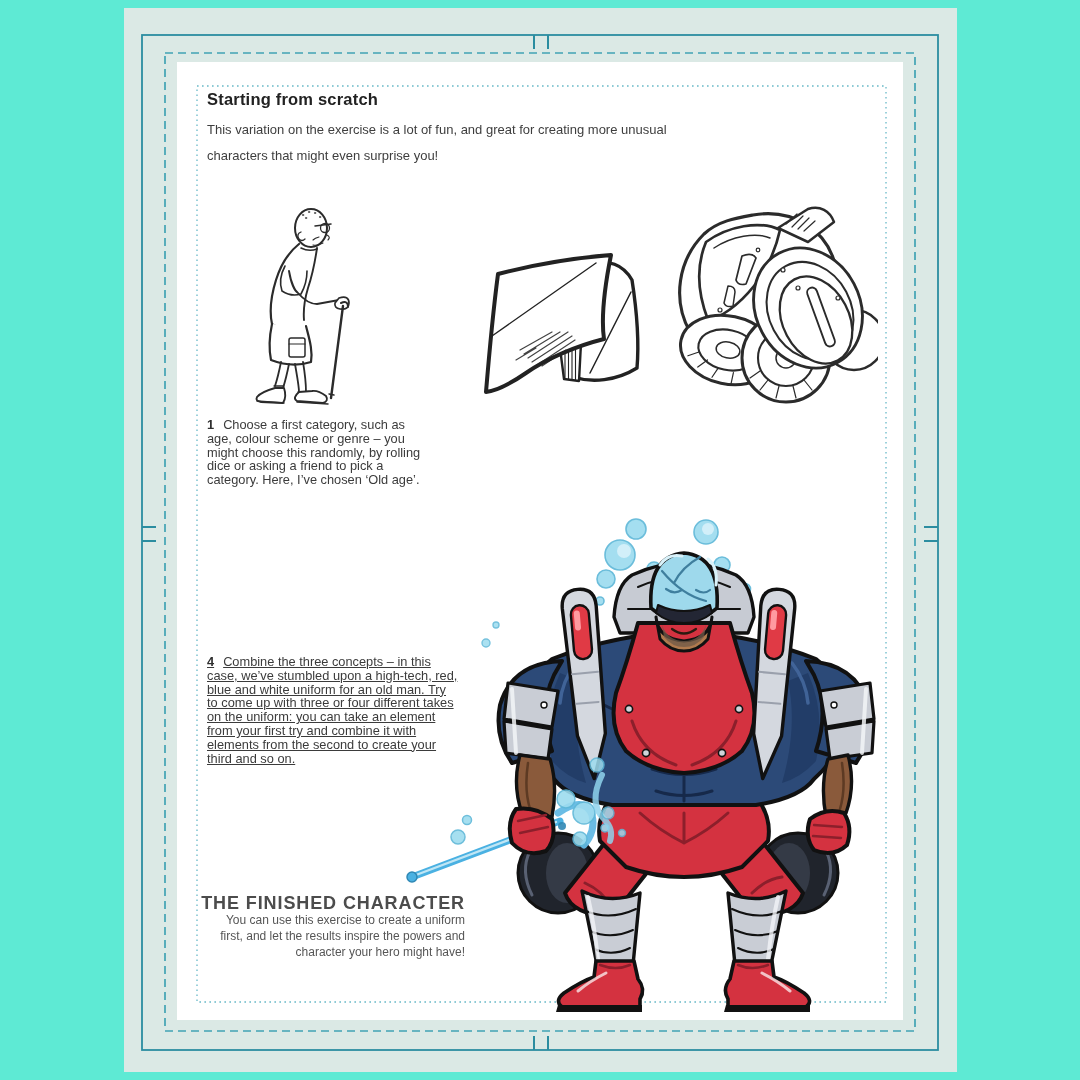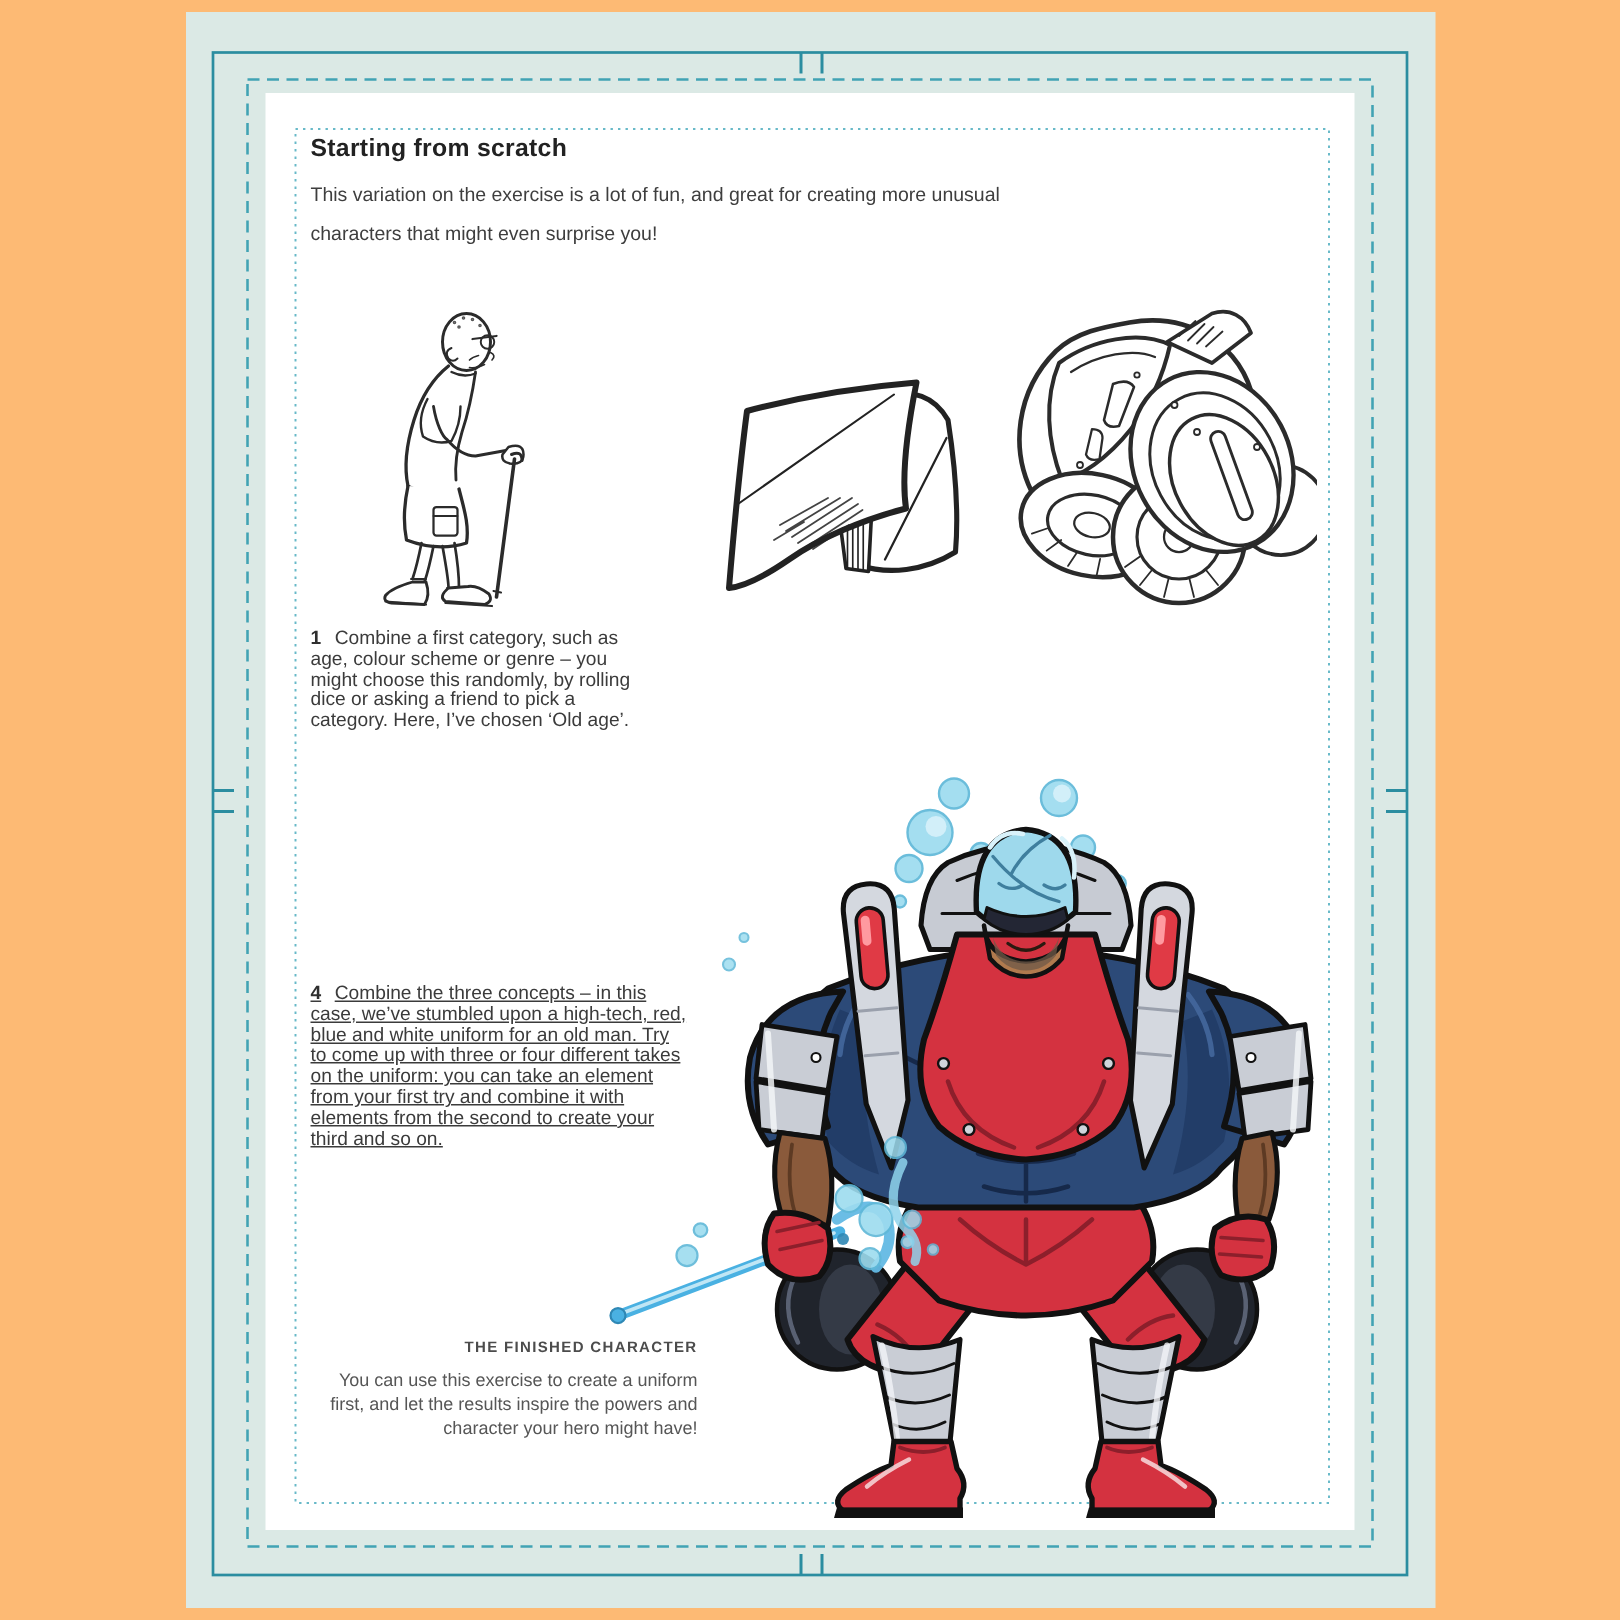--- a/index.html
+++ b/index.html
@@ -1,17 +1,17 @@
 <!DOCTYPE html>
 <html><head>
 <meta charset="utf-8">
 <style>
   html,body{margin:0;padding:0;background:#ffffff;}
   .canvas{
-    position:relative;width:1080px;height:1080px;background:#fdba74;
+    position:relative;width:1080px;height:1080px;background:#5eead4;
     overflow:hidden;font-family:"Liberation Sans",sans-serif;
     -webkit-font-smoothing:antialiased;
   }
   .mat{position:absolute;left:124px;top:8px;width:833px;height:1064px;background:#dbe9e5;}
   .page{position:absolute;left:177px;top:62px;width:726px;height:958px;background:#ffffff;}
   .frames{position:absolute;left:0;top:0;width:1080px;height:1080px;pointer-events:none;}
   .page-title{
     position:absolute;left:207px;top:90px;width:420px;
     font-size:16.5px;font-weight:700;color:#222222;letter-spacing:.2px;
   }
@@ -22,21 +22,21 @@
   .step{
     position:absolute;font-size:12.8px;line-height:13.8px;color:#3b3b3b;margin:0;
   }
   .step b{font-weight:700;margin-right:9px;color:#2f2f2f;}
   .step1{left:207px;top:418px;width:214px;}
   .step2{left:437px;top:418px;width:214px;}
   .step3{left:672px;top:418px;width:218px;}
   .step4{left:207px;top:655px;width:252px;text-decoration:underline;}
   .finished-heading{
     position:absolute;left:200px;top:893px;width:265px;text-align:right;
-    font-size:10px;font-weight:700;letter-spacing:.9px;color:#4c4c4c;
+    font-size:18px;font-weight:700;letter-spacing:.9px;color:#4c4c4c;
   }
   .finished-text{
     position:absolute;left:200px;top:913px;width:265px;text-align:right;
     font-size:12px;line-height:15.9px;color:#565656;
   }
   .fig{position:absolute;}
   .fig-oldman{left:245px;top:192px;width:180px;height:220px;}
   .fig-paper{left:440px;top:240px;width:210px;height:170px;}
   .fig-tech{left:658px;top:190px;width:220px;height:220px;}
   .fig-hero{left:400px;top:513px;width:480px;height:500px;}
@@ -62,21 +62,21 @@
       <line x1="142" y1="527" x2="156" y2="527"></line>
         <line x1="142" y1="541" x2="156" y2="541"></line>
       <line x1="924" y1="527" x2="938" y2="527"></line>
         <line x1="924" y1="541" x2="938" y2="541"></line>
     </g>
   </svg>
 
   <div class="page-title">Starting from scratch</div>
   <div class="intro">This variation on the exercise is a lot of fun, and great for creating more unusual characters that might even surprise you!</div>
 
-  <p class="step step1"><b>1</b><span>Combine a first category, such as age, colour scheme or genre – you might choose this randomly, by rolling dice or asking a friend to pick a category. Here, I’ve chosen ‘Old age’.</span></p>
+  <p class="step step1"><b>1</b><span>Choose a first category, such as age, colour scheme or genre – you might choose this randomly, by rolling dice or asking a friend to pick a category. Here, I’ve chosen ‘Old age’.</span></p>
   <p class="step step4"><b>4</b><span>Combine the three concepts – in this case, we’ve stumbled upon a high-tech, red, blue and white uniform for an old man. Try to come up with three or four different takes on the uniform: you can take an element from your first try and combine it with elements from the second to create your third and so on.</span></p>
 
   <div class="finished-heading">THE FINISHED CHARACTER</div>
   <div class="finished-text">You can use this exercise to create a uniform first, and let the results inspire the powers and character your hero might have!</div>
 
   <svg class="fig fig-oldman" viewBox="0 0 180 220">
     <g fill="none" stroke="#2b2b2b" stroke-linecap="round" stroke-linejoin="round">
       <ellipse cx="66" cy="36" rx="16" ry="19" fill="#ffffff" stroke-width="2"></ellipse>
       <g stroke-width="1" opacity=".8">
         <circle cx="58" cy="23" r=".7"></circle>

